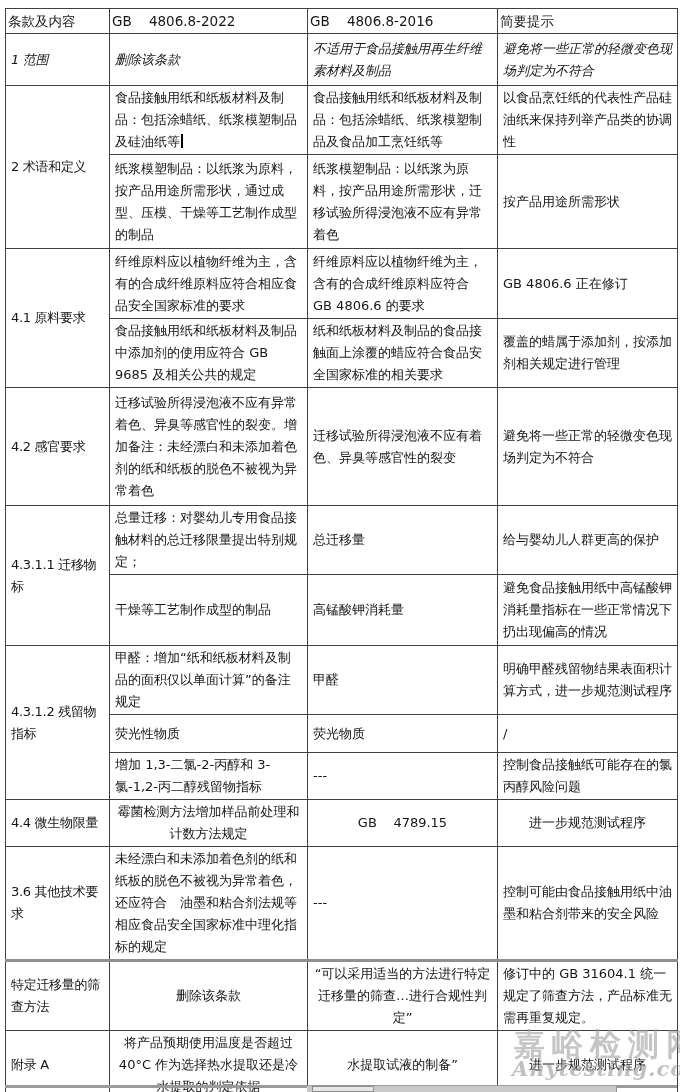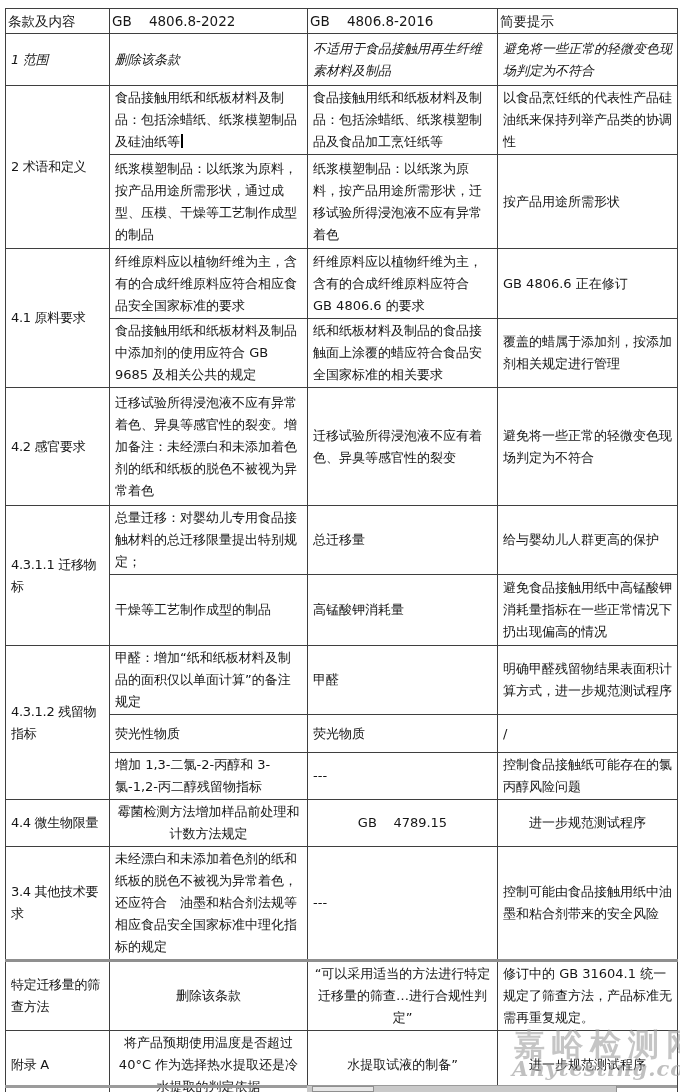--- a/index.html
+++ b/index.html
@@ -165,21 +165,21 @@
           <td class="body-cell"><span>---</span></td>
           <td class="body-cell"><span>控制食品接触纸可能存在的氯丙醇风险问题</span></td>
         </tr>
         <tr style="height: 44px;">
           <td class="label-cell" rowspan="1">4.4 微生物限量</td>
           <td class="body-cell center"><span>霉菌检测方法增加样品前处理和计数方法规定</span></td>
           <td class="body-cell center"><span>GB    4789.15</span></td>
           <td class="body-cell center"><span>进一步规范测试程序</span></td>
         </tr>
         <tr style="height: 94px;">
-          <td class="label-cell" rowspan="1">3.4 其他技术要求</td>
+          <td class="label-cell" rowspan="1">3.6 其他技术要求</td>
           <td class="body-cell"><span>未经漂白和未添加着色剂的纸和纸板的脱色不被视为异常着色，还应符合　油墨和粘合剂法规等相应食品安全国家标准中理化指标的规定</span></td>
           <td class="body-cell"><span>---</span></td>
           <td class="body-cell"><span>控制可能由食品接触用纸中油墨和粘合剂带来的安全风险</span></td>
         </tr>
         <tr class="thick-top" style="height: 69px;">
           <td class="label-cell" rowspan="1">特定迁移量的筛
 查方法</td>
           <td class="body-cell center"><span>删除该条款</span></td>
           <td class="body-cell center"><span>“可以采用适当的方法进行特定迁移量的筛查…进行合规性判定”</span></td>
           <td class="body-cell"><span>修订中的 GB 31604.1 统一规定了筛查方法，产品标准无需再重复规定。</span></td>

